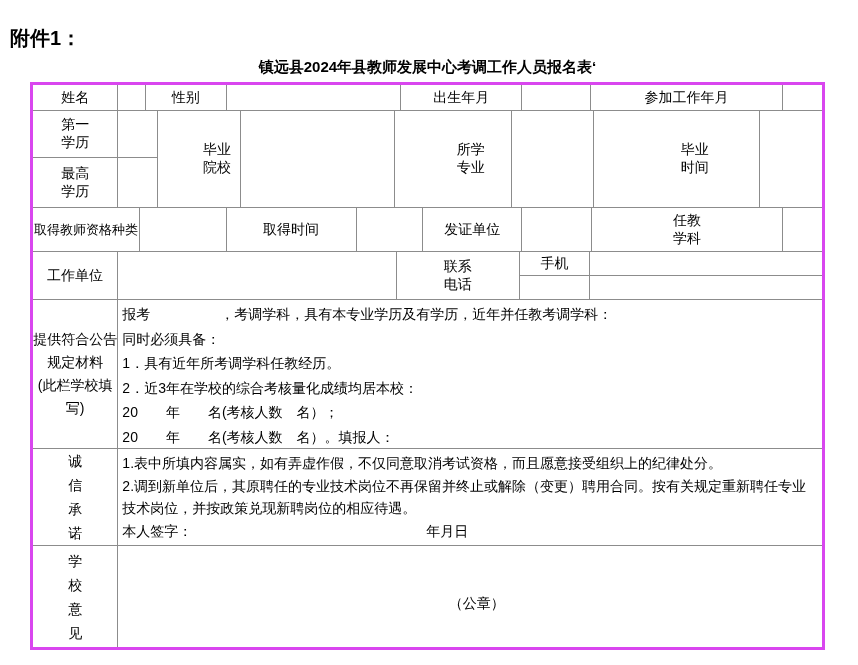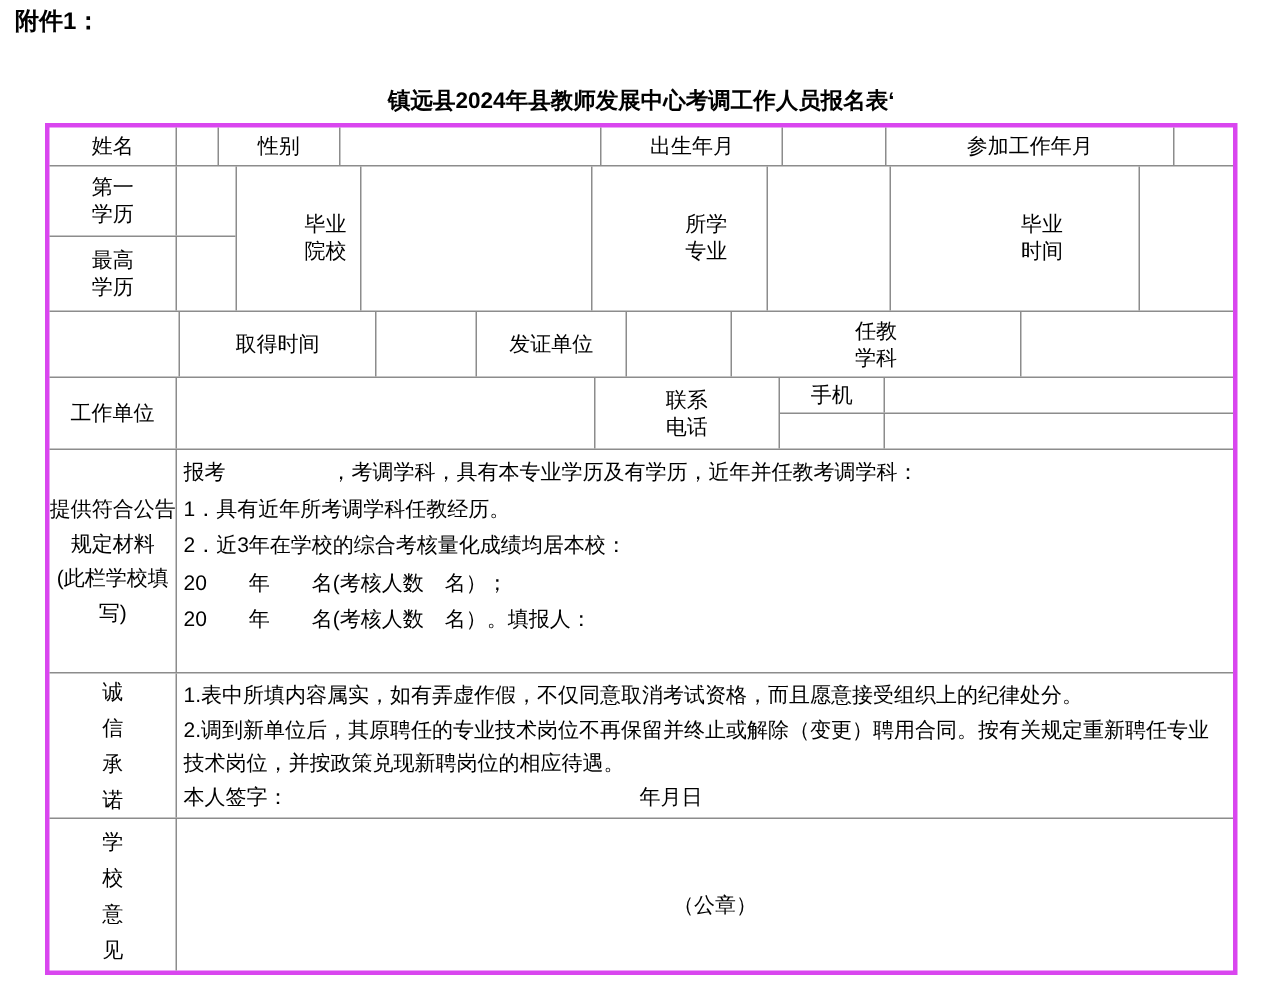--- a/index.html
+++ b/index.html
@@ -2,21 +2,21 @@
 <html><head>
 <meta charset="utf-8">
 <style>
   * { margin:0; padding:0; box-sizing:border-box; }
   html,body { background:#ffffff; }
   body {
     width:858px; height:665px; position:relative;
     font-family:"Liberation Sans","DejaVu Sans",sans-serif;
     color:#000; font-size:14px;
   }
-  .attachment { position:absolute; left:10px; top:4px; font-weight:bold; font-size:16px; }
+  .attachment { position:absolute; left:10px; top:25px; font-weight:bold; font-size:20px; }
   .title { position:absolute; left:30px; top:58px; width:795px; text-align:center; font-weight:bold; font-size:15px; }
 
   .tbl { position:absolute; left:30px; top:82px; width:795px; border:3px solid #d946ef; }
   .row { display:flex; align-items:stretch; border-bottom:1px solid #8c8c8c; }
   .row.last { border-bottom:none; }
   .c {
     border-right:1px solid #8c8c8c;
     display:flex; align-items:center; justify-content:center;
     text-align:center; white-space:pre-line; overflow:hidden;
   }
@@ -76,20 +76,21 @@
     <div class="c" style="width:176px;"></div>
     <div class="c" style="width:122px;">所学
 专业</div>
     <div class="c" style="width:69px;"></div>
     <div class="c" style="width:194px;">毕业
 时间</div>
     <div class="c end" style="width:39px;"></div>
   </div>
 
   <div class="row" style="height:44px;">
+    <div class="c certtype" style="width:108px;">取得教师资格种类</div>
     <div class="c" style="width:87px;"></div>
     <div class="c" style="width:131px;">取得时间</div>
     <div class="c" style="width:67px;"></div>
     <div class="c" style="width:100px;">发证单位</div>
     <div class="c" style="width:70px;"></div>
     <div class="c" style="width:193px;">任教
 学科</div>
     <div class="c end" style="width:39px;"></div>
   </div>
 
@@ -110,20 +111,21 @@
     </div>
   </div>
 
   <div class="row" style="height:149px;">
     <div class="c" style="width:86px; line-height:23px;">提供符合公告
 规定材料
 (此栏学校填
 写)</div>
     <div class="c end content" style="width:709px;">
       <div class="ln">报考　　　　　，考调学科，具有本专业学历及有学历，近年并任教考调学科：</div>
+      <div class="ln">同时必须具备：</div>
       <div class="ln">1．具有近年所考调学科任教经历。</div>
       <div class="ln">2．近3年在学校的综合考核量化成绩均居本校：</div>
       <div class="ln">20　　年　　名(考核人数　名）；</div>
       <div class="ln">20　　年　　名(考核人数　名）。填报人：</div>
     </div>
   </div>
 
   <div class="row" style="height:97px;">
     <div class="c" style="width:86px; line-height:24px;">诚
 信

